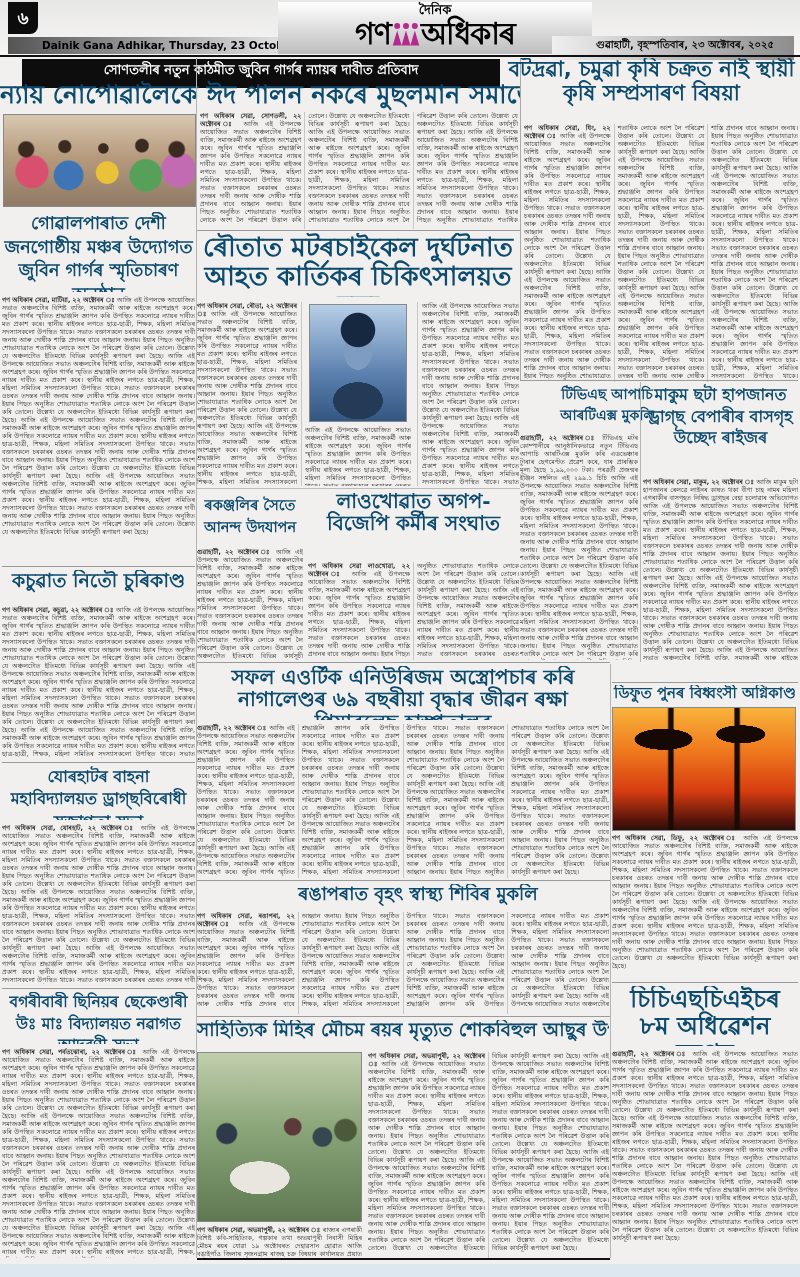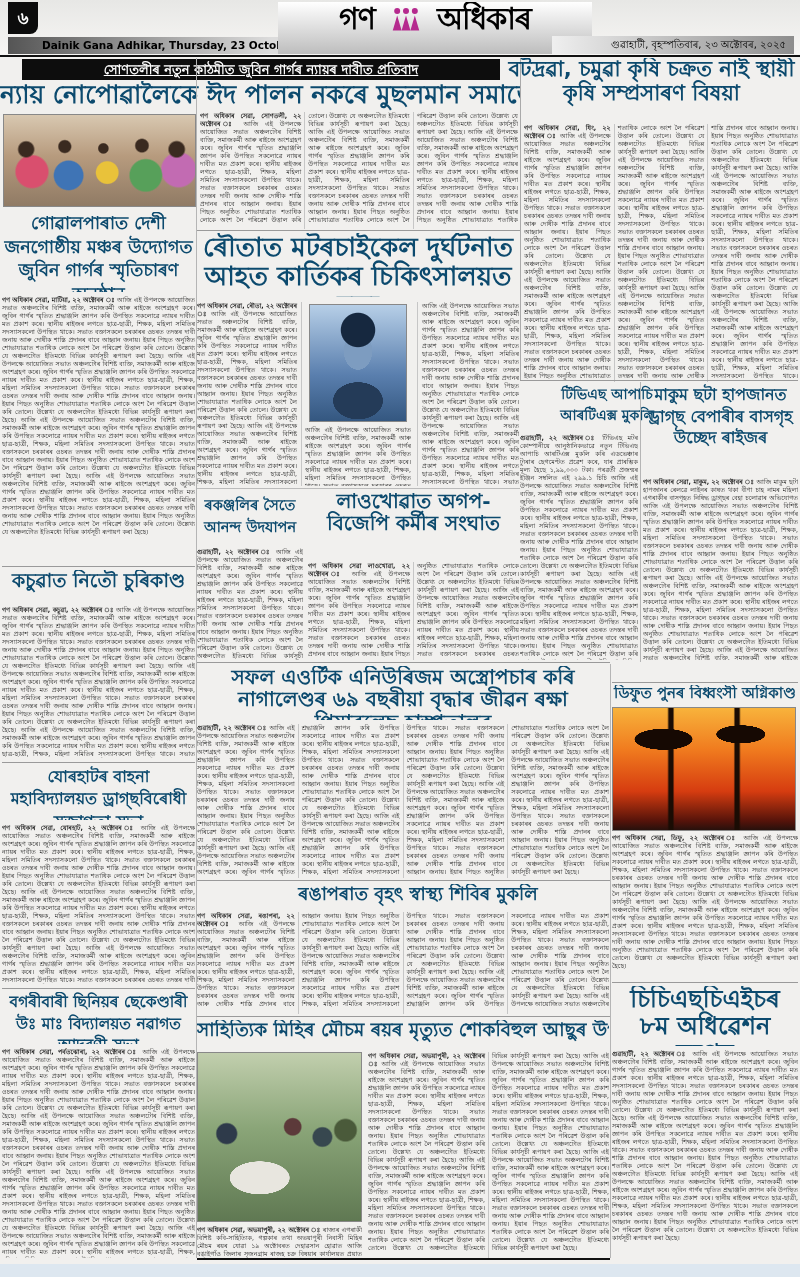--- a/index.html
+++ b/index.html
@@ -14,27 +14,27 @@
   .c4{column-count:4;column-gap:7px;column-rule:1px solid #c6c6c6;}
   .rule{background:#9a9a9a;}
   .photo{box-shadow:0 0 0 1px #888 inset;}
 
   
   .masthead{left:0;top:0;width:800px;height:55px;background:linear-gradient(180deg,#e7e7e5,#f7f6f4);}
   .pagebox{left:8px;top:2px;width:30px;height:32px;background:#0c0c0c;color:#fff;
            font-size:17px;font-weight:bold;text-align:center;line-height:32px;border-radius:0 0 8px 0;}
   .stripL{left:8px;top:37px;width:310px;height:17px;background:linear-gradient(90deg,#555,#dcdcdc 85%);
           color:#000;font-size:10.5px;font-weight:bold;line-height:17px;padding-left:34px;box-sizing:border-box;white-space:nowrap;overflow:hidden;}
-  .stripR{left:552px;top:36px;width:242px;height:18px;background:linear-gradient(90deg,#efefef,#8d8d8d);
-          color:#000;font-size:10px;font-weight:normal;line-height:18px;text-align:right;padding-right:8px;box-sizing:border-box;white-space:nowrap;overflow:hidden;}
+  .stripR{left:552px;top:36px;width:242px;height:24px;background:linear-gradient(90deg,#efefef,#8d8d8d);
+          color:#000;font-size:10px;font-weight:bold;line-height:18px;text-align:right;padding-right:20px;box-sizing:border-box;white-space:nowrap;overflow:hidden;}
   .logowrap{left:278px;top:2px;width:314px;height:52px;background:linear-gradient(180deg,#ffffff,#bdbdbd);
             text-align:center;overflow:hidden;}
   .logo-small{font-size:13px;font-weight:bold;color:#000;line-height:15px;}
   .logo-big{font-size:30px;font-weight:bold;color:#000;line-height:34px;letter-spacing:-1px;
-            display:flex;align-items:center;justify-content:center;gap:16px;}
+            display:flex;align-items:center;justify-content:center;gap:0;}
 
   
   .ph-protest{background:
      radial-gradient(circle at 12% 38%,#3a2a20 0 4%,transparent 5%),
      radial-gradient(circle at 32% 35%,#3a2a20 0 4%,transparent 5%),
      radial-gradient(circle at 52% 37%,#3a2a20 0 4%,transparent 5%),
      radial-gradient(circle at 72% 34%,#3a2a20 0 4%,transparent 5%),
      radial-gradient(circle at 90% 38%,#3a2a20 0 4%,transparent 5%),
      radial-gradient(circle at 15% 62%,#d94f6e 0 9%,transparent 10%),
      radial-gradient(circle at 34% 66%,#3f74b5 0 10%,transparent 11%),
@@ -64,20 +64,21 @@
   .kicker{background:#0d0d0d;color:#fff;font-weight:bold;text-align:center;overflow:hidden;white-space:nowrap;}
   .footband{background:#dde7f0;}
 </style>
 </head>
 <body>
 
 <div class="abs masthead">
   <div class="abs pagebox">৬</div>
   <div class="abs stripL">Dainik Gana Adhikar, Thursday, 23 October, 2025</div>
   <div class="abs logowrap">
+    <div class="logo-small">দৈনিক</div>
     <div class="logo-big">
       <span>গণ</span>
       <span style="display:inline-flex;">
         <svg width="30" height="24" viewBox="0 0 34 26">
             <g fill="#b52a8e">
           <circle cx="7" cy="4" r="3.4"></circle>
               <path d="M2 26 L7 9 L12 26 Z"></path>
           <circle cx="17" cy="4" r="3.4"></circle>
               <path d="M12 26 L17 9 L22 26 Z"></path>
           <circle cx="27" cy="4" r="3.4"></circle>
@@ -85,21 +86,21 @@
             </g>
           </svg>
       </span>
       <span>অধিকাৰ</span>
     </div>
   </div>
   <div class="abs stripR">গুৱাহাটী, বৃহস্পতিবাৰ, ২৩ অক্টোবৰ, ২০২৫</div>
 </div>
 <div class="abs" style="left:0;top:55px;width:800px;height:2px;background:#111;"></div>
 
-<div class="abs kicker" style="left:22px;top:59px;width:478px;height:21px;font-size:13px;line-height:21px;text-decoration:underline;">সোণতলীৰ নতুন কাঠমীত জুবিন গাৰ্গৰ ন্যায়ৰ দাবীত প্ৰতিবাদ</div>
+<div class="abs kicker" style="left:22px;top:59px;width:478px;height:29px;font-size:13px;line-height:21px;">সোণতলীৰ নতুন কাঠমীত জুবিন গাৰ্গৰ ন্যায়ৰ দাবীত প্ৰতিবাদ</div>
 <div class="abs hl" style="left:0px;top:81px;width:520px;height:32px;font-size:25px;white-space:nowrap;">ন্যায় নোপোৱালৈকে ঈদ পালন নকৰে মুছলমান সমাজে</div>
 <div class="abs photo ph-protest" style="left:3px;top:114px;width:193px;height:93px;"></div>
 <div class="abs bd c3" style="left:200px;top:112px;width:318px;height:117px;">
   <span class="dl">গণ অধিকাৰ সেৱা, সোণতলী, ২২ অক্টোবৰ ঃ </span><span>আজি এই উপলক্ষে আয়োজিত সভাত অঞ্চলটোৰ বিশিষ্ট ব্যক্তি, সমাজকৰ্মী আৰু ৰাইজে অংশগ্ৰহণ কৰে। জুবিন গাৰ্গৰ স্মৃতিত শ্ৰদ্ধাঞ্জলি জ্ঞাপন কৰি উপস্থিত সকলোৱে ন্যায়ৰ দাবীত মত প্ৰকাশ কৰে। স্থানীয় ৰাইজৰ লগতে ছাত্ৰ-ছাত্ৰী, শিক্ষক, মহিলা সমিতিৰ সদস্যাসকলো উপস্থিত থাকে। সভাত বক্তাসকলে চৰকাৰৰ ওচৰত তদন্তৰ দাবী জনায় আৰু দোষীক শাস্তি প্ৰদানৰ বাবে আহ্বান জনায়। ইয়াৰ পিছত অনুষ্ঠিত শোভাযাত্ৰাত শতাধিক লোকে অংশ লৈ পৰিৱেশ উত্তাল কৰি তোলে। উল্লেখ্য যে অঞ্চলটোত ইতিমধ্যে বিভিন্ন কাৰ্যসূচী ৰূপায়ণ কৰা হৈছে। আজি এই উপলক্ষে আয়োজিত সভাত অঞ্চলটোৰ বিশিষ্ট ব্যক্তি, সমাজকৰ্মী আৰু ৰাইজে অংশগ্ৰহণ কৰে। জুবিন গাৰ্গৰ স্মৃতিত শ্ৰদ্ধাঞ্জলি জ্ঞাপন কৰি উপস্থিত সকলোৱে ন্যায়ৰ দাবীত মত প্ৰকাশ কৰে। স্থানীয় ৰাইজৰ লগতে ছাত্ৰ-ছাত্ৰী, শিক্ষক, মহিলা সমিতিৰ সদস্যাসকলো উপস্থিত থাকে। সভাত বক্তাসকলে চৰকাৰৰ ওচৰত তদন্তৰ দাবী জনায় আৰু দোষীক শাস্তি প্ৰদানৰ বাবে আহ্বান জনায়। ইয়াৰ পিছত অনুষ্ঠিত শোভাযাত্ৰাত শতাধিক লোকে অংশ লৈ পৰিৱেশ উত্তাল কৰি তোলে। উল্লেখ্য যে অঞ্চলটোত ইতিমধ্যে বিভিন্ন কাৰ্যসূচী ৰূপায়ণ কৰা হৈছে। আজি এই উপলক্ষে আয়োজিত সভাত অঞ্চলটোৰ বিশিষ্ট ব্যক্তি, সমাজকৰ্মী আৰু ৰাইজে অংশগ্ৰহণ কৰে। জুবিন গাৰ্গৰ স্মৃতিত শ্ৰদ্ধাঞ্জলি জ্ঞাপন কৰি উপস্থিত সকলোৱে ন্যায়ৰ দাবীত মত প্ৰকাশ কৰে। স্থানীয় ৰাইজৰ লগতে ছাত্ৰ-ছাত্ৰী, শিক্ষক, মহিলা সমিতিৰ সদস্যাসকলো উপস্থিত থাকে। সভাত বক্তাসকলে চৰকাৰৰ ওচৰত তদন্তৰ দাবী জনায় আৰু দোষীক শাস্তি প্ৰদানৰ বাবে আহ্বান জনায়। ইয়াৰ পিছত অনুষ্ঠিত শোভাযাত্ৰাত শতাধিক লোকে অংশ লৈ পৰিৱেশ উত্তাল কৰি তোলে। উল্লেখ্য যে অঞ্চলটোত ইতিমধ্যে বিভিন্ন কাৰ্যসূচী ৰূপায়ণ কৰা হৈছে। </span>
 </div>
 
 <div class="abs" style="left:520px;top:58px;width:1px;height:322px;background:#aaa;"></div>
 <div class="abs hl" style="left:505px;top:58px;width:293px;height:62px;font-size:21px;">বটদ্ৰৱা, চমুৱা কৃষি চক্ৰত নাই স্থায়ী কৃষি সম্প্ৰসাৰণ বিষয়া</div>
 <div class="abs bd c3" style="left:524px;top:124px;width:274px;height:258px;">
   <span class="dl">গণ অধিকাৰ সেৱা, ধিং, ২২ অক্টোবৰ ঃ </span><span>আজি এই উপলক্ষে আয়োজিত সভাত অঞ্চলটোৰ বিশিষ্ট ব্যক্তি, সমাজকৰ্মী আৰু ৰাইজে অংশগ্ৰহণ কৰে। জুবিন গাৰ্গৰ স্মৃতিত শ্ৰদ্ধাঞ্জলি জ্ঞাপন কৰি উপস্থিত সকলোৱে ন্যায়ৰ দাবীত মত প্ৰকাশ কৰে। স্থানীয় ৰাইজৰ লগতে ছাত্ৰ-ছাত্ৰী, শিক্ষক, মহিলা সমিতিৰ সদস্যাসকলো উপস্থিত থাকে। সভাত বক্তাসকলে চৰকাৰৰ ওচৰত তদন্তৰ দাবী জনায় আৰু দোষীক শাস্তি প্ৰদানৰ বাবে আহ্বান জনায়। ইয়াৰ পিছত অনুষ্ঠিত শোভাযাত্ৰাত শতাধিক লোকে অংশ লৈ পৰিৱেশ উত্তাল কৰি তোলে। উল্লেখ্য যে অঞ্চলটোত ইতিমধ্যে বিভিন্ন কাৰ্যসূচী ৰূপায়ণ কৰা হৈছে। আজি এই উপলক্ষে আয়োজিত সভাত অঞ্চলটোৰ বিশিষ্ট ব্যক্তি, সমাজকৰ্মী আৰু ৰাইজে অংশগ্ৰহণ কৰে। জুবিন গাৰ্গৰ স্মৃতিত শ্ৰদ্ধাঞ্জলি জ্ঞাপন কৰি উপস্থিত সকলোৱে ন্যায়ৰ দাবীত মত প্ৰকাশ কৰে। স্থানীয় ৰাইজৰ লগতে ছাত্ৰ-ছাত্ৰী, শিক্ষক, মহিলা সমিতিৰ সদস্যাসকলো উপস্থিত থাকে। সভাত বক্তাসকলে চৰকাৰৰ ওচৰত তদন্তৰ দাবী জনায় আৰু দোষীক শাস্তি প্ৰদানৰ বাবে আহ্বান জনায়। ইয়াৰ পিছত অনুষ্ঠিত শোভাযাত্ৰাত শতাধিক লোকে অংশ লৈ পৰিৱেশ উত্তাল কৰি তোলে। উল্লেখ্য যে অঞ্চলটোত ইতিমধ্যে বিভিন্ন কাৰ্যসূচী ৰূপায়ণ কৰা হৈছে। আজি এই উপলক্ষে আয়োজিত সভাত অঞ্চলটোৰ বিশিষ্ট ব্যক্তি, সমাজকৰ্মী আৰু ৰাইজে অংশগ্ৰহণ কৰে। জুবিন গাৰ্গৰ স্মৃতিত শ্ৰদ্ধাঞ্জলি জ্ঞাপন কৰি উপস্থিত সকলোৱে ন্যায়ৰ দাবীত মত প্ৰকাশ কৰে। স্থানীয় ৰাইজৰ লগতে ছাত্ৰ-ছাত্ৰী, শিক্ষক, মহিলা সমিতিৰ সদস্যাসকলো উপস্থিত থাকে। সভাত বক্তাসকলে চৰকাৰৰ ওচৰত তদন্তৰ দাবী জনায় আৰু দোষীক শাস্তি প্ৰদানৰ বাবে আহ্বান জনায়। ইয়াৰ পিছত অনুষ্ঠিত শোভাযাত্ৰাত শতাধিক লোকে অংশ লৈ পৰিৱেশ উত্তাল কৰি তোলে। উল্লেখ্য যে অঞ্চলটোত ইতিমধ্যে বিভিন্ন কাৰ্যসূচী ৰূপায়ণ কৰা হৈছে। আজি এই উপলক্ষে আয়োজিত সভাত অঞ্চলটোৰ বিশিষ্ট ব্যক্তি, সমাজকৰ্মী আৰু ৰাইজে অংশগ্ৰহণ কৰে। জুবিন গাৰ্গৰ স্মৃতিত শ্ৰদ্ধাঞ্জলি জ্ঞাপন কৰি উপস্থিত সকলোৱে ন্যায়ৰ দাবীত মত প্ৰকাশ কৰে। স্থানীয় ৰাইজৰ লগতে ছাত্ৰ-ছাত্ৰী, শিক্ষক, মহিলা সমিতিৰ সদস্যাসকলো উপস্থিত থাকে। সভাত বক্তাসকলে চৰকাৰৰ ওচৰত তদন্তৰ দাবী জনায় আৰু দোষীক শাস্তি প্ৰদানৰ বাবে আহ্বান জনায়। ইয়াৰ পিছত অনুষ্ঠিত শোভাযাত্ৰাত শতাধিক লোকে অংশ লৈ পৰিৱেশ উত্তাল কৰি তোলে। উল্লেখ্য যে অঞ্চলটোত ইতিমধ্যে বিভিন্ন কাৰ্যসূচী ৰূপায়ণ কৰা হৈছে। আজি এই উপলক্ষে আয়োজিত সভাত অঞ্চলটোৰ বিশিষ্ট ব্যক্তি, সমাজকৰ্মী আৰু ৰাইজে অংশগ্ৰহণ কৰে। জুবিন গাৰ্গৰ স্মৃতিত শ্ৰদ্ধাঞ্জলি জ্ঞাপন কৰি উপস্থিত সকলোৱে ন্যায়ৰ দাবীত মত প্ৰকাশ কৰে। স্থানীয় ৰাইজৰ লগতে ছাত্ৰ-ছাত্ৰী, শিক্ষক, মহিলা সমিতিৰ সদস্যাসকলো উপস্থিত থাকে। সভাত বক্তাসকলে চৰকাৰৰ ওচৰত তদন্তৰ দাবী জনায় আৰু দোষীক শাস্তি প্ৰদানৰ বাবে আহ্বান জনায়। ইয়াৰ পিছত অনুষ্ঠিত শোভাযাত্ৰাত শতাধিক লোকে অংশ লৈ পৰিৱেশ উত্তাল কৰি তোলে। উল্লেখ্য যে অঞ্চলটোত ইতিমধ্যে বিভিন্ন কাৰ্যসূচী ৰূপায়ণ কৰা হৈছে। আজি এই উপলক্ষে আয়োজিত সভাত অঞ্চলটোৰ বিশিষ্ট ব্যক্তি, সমাজকৰ্মী আৰু ৰাইজে অংশগ্ৰহণ কৰে। জুবিন গাৰ্গৰ স্মৃতিত শ্ৰদ্ধাঞ্জলি জ্ঞাপন কৰি উপস্থিত সকলোৱে ন্যায়ৰ দাবীত মত প্ৰকাশ কৰে। স্থানীয় ৰাইজৰ লগতে ছাত্ৰ-ছাত্ৰী, শিক্ষক, মহিলা সমিতিৰ সদস্যাসকলো উপস্থিত থাকে। সভাত বক্তাসকলে চৰকাৰৰ ওচৰত তদন্তৰ দাবী জনায় আৰু দোষীক শাস্তি প্ৰদানৰ বাবে আহ্বান জনায়। ইয়াৰ পিছত অনুষ্ঠিত শোভাযাত্ৰাত শতাধিক লোকে অংশ লৈ পৰিৱেশ উত্তাল কৰি তোলে। উল্লেখ্য যে অঞ্চলটোত ইতিমধ্যে বিভিন্ন কাৰ্যসূচী ৰূপায়ণ কৰা হৈছে। </span>

